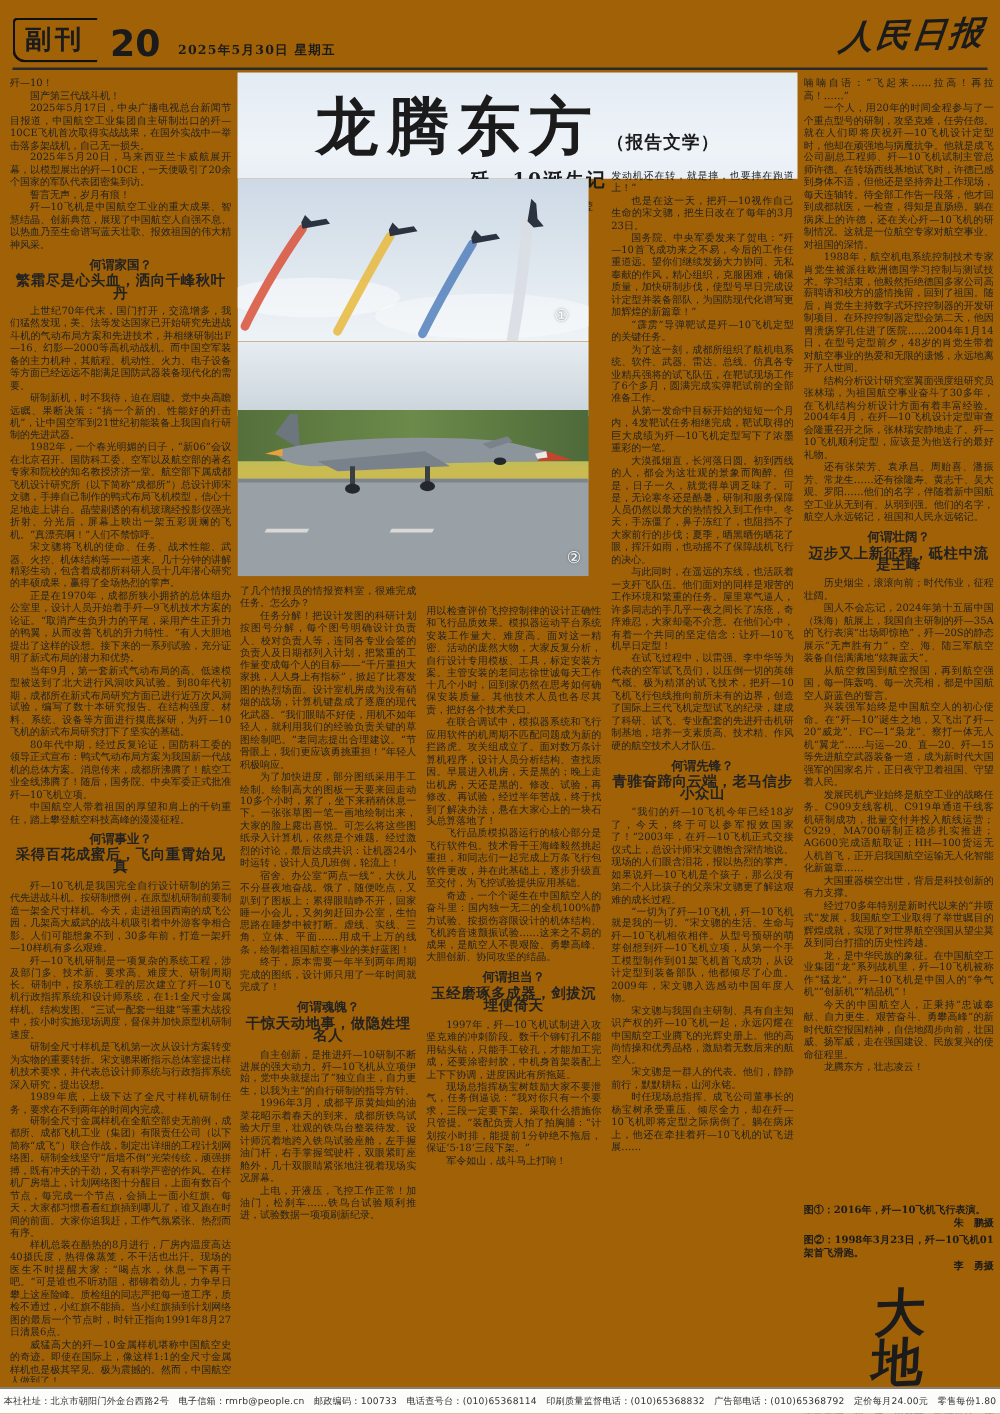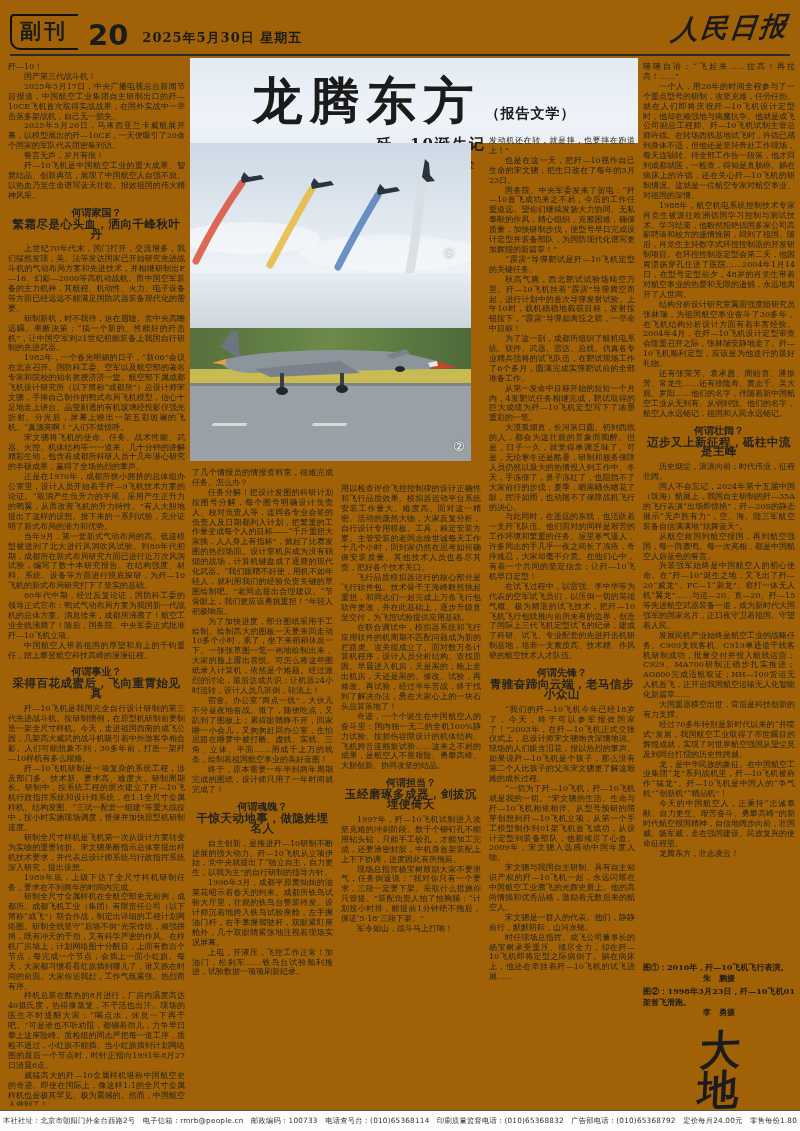--- a/index.html
+++ b/index.html
@@ -4,21 +4,21 @@
 <style>
   html,body{margin:0;padding:0;background:#e8e8e6;}
   #page{position:relative;width:800px;height:1131px;margin:0 auto;background:#a16207;
         font-family:"DejaVu Serif","Liberation Serif",serif;color:#1b1b1b;overflow:hidden;}
   
   .hdr{position:absolute;left:10px;top:8px;width:780px;height:44px;}
   .hdr-left{position:absolute;left:0;top:6px;display:flex;align-items:flex-end;}
   .section-box{font-family:"DejaVu Sans","Liberation Sans",sans-serif;font-weight:bold;font-size:21px;
         border:2px solid #111;border-right:none;border-radius:4px 0 0 10px;padding:1px 10px 3px 8px;letter-spacing:3px;}
   .page-num{font-family:"DejaVu Sans","Liberation Sans",sans-serif;font-weight:bold;font-size:29px;margin-left:10px;line-height:1;}
-  .hdr-date{font-size:13px;margin-left:14px;margin-bottom:3px;letter-spacing:1px;font-weight:bold;}
+  .hdr-date{font-size:10px;margin-left:14px;margin-bottom:3px;letter-spacing:1px;font-weight:bold;}
   .paper-logo{position:absolute;right:2px;top:2px;font-size:27px;font-weight:900;font-style:italic;
         letter-spacing:2px;transform:skewX(-8deg) rotate(-2deg);font-family:"DejaVu Serif",serif;}
   .hdr-rule{position:absolute;left:10px;top:54px;width:780px;border-top:2.5px solid #2a2a2a;}
   
   .col{position:absolute;overflow:hidden;font-size:8px;line-height:9.9px;text-align:justify;color:#222;}
   #col1{left:8px;  top:62px; width:177px;height:1044px;}
   #col2{left:192px;top:468px;width:141px;height:638px;}
   #col3{left:341px;top:484px;width:140px;height:638px;}
   #col4{left:489px;top:136px;width:146px;height:956px;}
   #col5{left:643px;top:62px; width:152px;height:896px;}
@@ -37,21 +37,21 @@
   .hl-authors{font-size:8.5px;letter-spacing:3px;margin-top:6px;}
   
   .photos{position:absolute;left:190px;top:143px;width:281px;height:318px;margin:0;}
   .photos svg{display:block;}
   .ph-badge{position:absolute;color:#fff;font-size:13px;line-height:13px;text-shadow:0 0 2px rgba(0,0,0,.6);}
   .badge1{right:16px;top:104px;}
   .badge2{right:6px;bottom:8px;}
   
   .captions{position:absolute;left:643px;top:962px;width:152px;height:66px;font-size:8px;line-height:10.5px;}
   .cap{margin:0 0 3px;font-weight:bold;text-align:justify;}
-  .cap-credit{display:block;text-align:center;font-weight:bold;}
+  .cap-credit{display:block;text-align:right;font-weight:bold;}
   .dadi{position:absolute;left:643px;top:1030px;width:152px;height:76px;text-align:center;}
   .dadi-title{font-weight:900;font-size:41px;line-height:40px;letter-spacing:38px;padding-left:38px;
         transform:skewX(-5deg) rotate(-2deg);font-family:"DejaVu Serif",serif;}
   .dadi-email{font-size:8px;font-weight:bold;margin-top:4px;letter-spacing:.5px;}
   .dadi-editors{font-size:8px;font-weight:bold;margin-top:3px;}
   
   .page-footer{position:absolute;left:0;bottom:0;width:800px;height:20px;border-top:1.5px solid #555;
         font-size:7.3px;text-align:center;line-height:19px;color:#333;letter-spacing:.2px;
         font-family:"DejaVu Sans","Liberation Sans",sans-serif;background:#fcfcfa;}
 </style>
@@ -185,37 +185,36 @@
       <div class="sec">
         <div class="sec1">何谓魂魄？</div>
         <div class="sec2">干惊天动地事，做隐姓埋名人</div>
       </div>
       <p class="para">自主创新，是推进歼—10研制不断进展的强大动力。歼—10飞机从立项伊始，党中央就提出了“独立自主，自力更生，以我为主”的自行研制的指导方针。</p>
       <p class="para">1996年3月，成都平原黄灿灿的油菜花昭示着春天的到来。成都所铁鸟试验大厅里，壮观的铁鸟台整装待发。设计师沉着地跨入铁鸟试验座舱，左手握油门杆，右手掌握驾驶杆，双眼紧盯座舱外，几十双眼睛紧张地注视着现场实况屏幕。</p>
       <p class="para">上电，开液压，飞控工作正常！加油门，松刹车……铁鸟台试验顺利推进，试验数据一项项刷新纪录。</p>
     </section>
   <section class="col" id="col3">
       <p class="para cont">用以检查评价飞控控制律的设计正确性和飞行品质效果。模拟器运动平台系统安装工作量大、难度高。面对这一精密、活动的庞然大物，大家反复分析，自行设计专用模板、工具，标定安装方案。主管安装的老同志徐世诚每天工作十几个小时，回到家仍然在思考如何确保安装质量。其他技术人员也各尽其责，把好各个技术关口。</p>
+      <p class="para">在联合调试中，模拟器系统和飞行应用软件的机周期不匹配问题成为新的拦路虎。攻关组成立了。面对数万条计算机程序，设计人员分析结构、查找原因。早晨进入机房，天是黑的；晚上走出机房，天还是黑的。修改、试验，再修改、再试验，经过半年苦战，终于找到了解决办法，悬在大家心上的一块石头总算落地了！</p>
       <p class="para">飞行品质模拟器运行的核心部分是飞行软件包。技术骨干王海峰毅然挑起重担，和同志们一起完成上万条飞行包软件更改，并在此基础上，逐步升级直至交付，为飞控试验提供应用基础。</p>
-      <p class="para">在联合调试中，模拟器系统和飞行应用软件的机周期不匹配问题成为新的拦路虎。攻关组成立了。面对数万条计算机程序，设计人员分析结构、查找原因。早晨进入机房，天是黑的；晚上走出机房，天还是黑的。修改、试验，再修改、再试验，经过半年苦战，终于找到了解决办法，悬在大家心上的一块石头总算落地了！</p>
       <p class="para">奇迹，一个个诞生在中国航空人的奋斗里：国内独一无二的全机100%静力试验、按损伤容限设计的机体结构、飞机跨音速颤振试验……这来之不易的成果，是航空人不畏艰险、勇攀高峰、大胆创新、协同攻坚的结晶。</p>
       <div class="sec">
         <div class="sec1">何谓担当？</div>
         <div class="sec2">玉经磨琢多成器，剑拔沉埋便倚天</div>
       </div>
       <p class="para">1997年，歼—10飞机试制进入攻坚克难的冲刺阶段。数千个铆钉孔不能用钻头钻，只能手工铰孔，才能加工完成，还要涂密封胶，中机身首架装配上上下下协调，进度因此有所拖延。</p>
       <p class="para">现场总指挥杨宝树鼓励大家不要泄气，任务倒逼说：“我对你只有一个要求，三段一定要下架。采取什么措施你只管提。”装配负责人拍了拍胸脯：“计划按小时排，能提前1分钟绝不拖后，保证‘5·18’三段下架。”</p>
       <p class="para">军令如山，战斗马上打响！</p>
     </section>
   <section class="col" id="col4">
       <p class="para cont">发动机还在转，就是摔，也要摔在跑道上！”</p>
       <p class="para">也是在这一天，把歼—10视作自己生命的宋文骢，把生日改在了每年的3月23日。</p>
       <p class="para">国务院、中央军委发来了贺电：“歼—10首飞成功来之不易，今后的工作任重道远。望你们继续发扬大力协同、无私奉献的作风，精心组织，克服困难，确保质量，加快研制步伐，使型号早日完成设计定型并装备部队，为国防现代化谱写更加辉煌的新篇章！”</p>
       <p class="para">“霹雳”导弹靶试是歼—10飞机定型的关键任务。</p>
-      <p class="para">秋高气爽，西北靶试试验场晴空万里。歼—10飞机挂着“霹雳”导弹腾空而起，进行计划中的首次导弹发射试验。上午10时，载机稳稳地截获目标，发射按钮按下，“霹雳”导弹如离弦之箭，一举命中目标！</p>
       <p class="para">为了这一刻，成都所组织了航机电系统、软件、武器、雷达、总线、仿真各专业精兵强将的试飞队伍，在靶试现场工作了6个多月，圆满完成实弹靶试前的全部准备工作。</p>
       <p class="para">从第一发命中目标开始的短短一个月内，4发靶试任务相继完成，靶试取得的巨大成绩为歼—10飞机定型写下了浓墨重彩的一笔。</p>
       <p class="para">大漠孤烟直，长河落日圆。初到西线的人，都会为这壮观的景象而陶醉。但是，日子一久，就觉得单调乏味了。可是，无论寒冬还是酷暑，研制和服务保障人员仍然以最大的热情投入到工作中。冬天，手冻僵了，鼻子冻红了，也阻挡不了大家前行的步伐；夏季，晒黑晒伤晒花了眼，挥汗如雨，也动摇不了保障战机飞行的决心。</p>
       <p class="para">与此同时，在遥远的东线，也活跃着一支歼飞队伍。他们面对的同样是艰苦的工作环境和繁重的任务。屋里寒气逼人，许多同志的手几乎一夜之间长了冻疮，奇痒难忍，大家却毫不介意。在他们心中，有着一个共同的坚定信念：让歼—10飞机早日定型！</p>
       <p class="para">在试飞过程中，以雷强、李中华等为代表的空军试飞员们，以压倒一切的英雄气概、极为精湛的试飞技术，把歼—10飞机飞行包线推向前所未有的边界，创造了国际上三代飞机定型试飞的纪录，建成了科研、试飞、专业配套的先进歼击机研制基地，培养一支素质高、技术精、作风硬的航空技术人才队伍。</p>
       <div class="sec">
         <div class="sec1">何谓先锋？</div>
         <div class="sec2">青骓奋蹄向云端，老马信步小众山</div>
       </div>
       <p class="para">“我们的歼—10飞机今年已经18岁了，今天，终于可以参军报效国家了！”2003年，在歼—10飞机正式交接仪式上，总设计师宋文骢饱含深情地说。现场的人们眼含泪花，报以热烈的掌声。如果说歼—10飞机是个孩子，那么没有第二个人比孩子的父亲宋文骢更了解这艰难的成长过程。</p>

